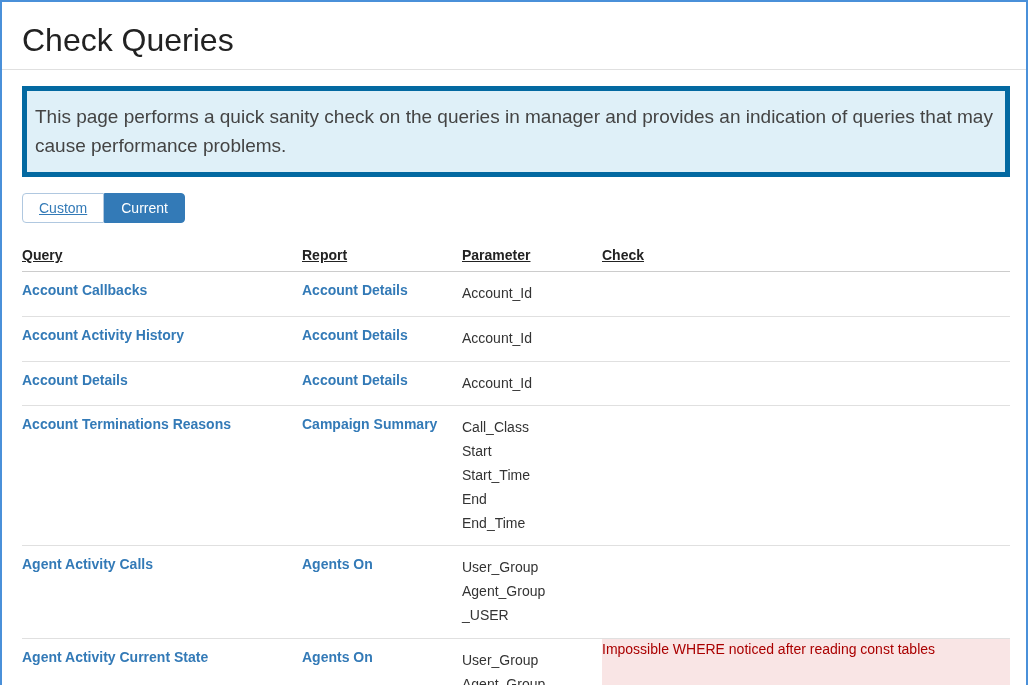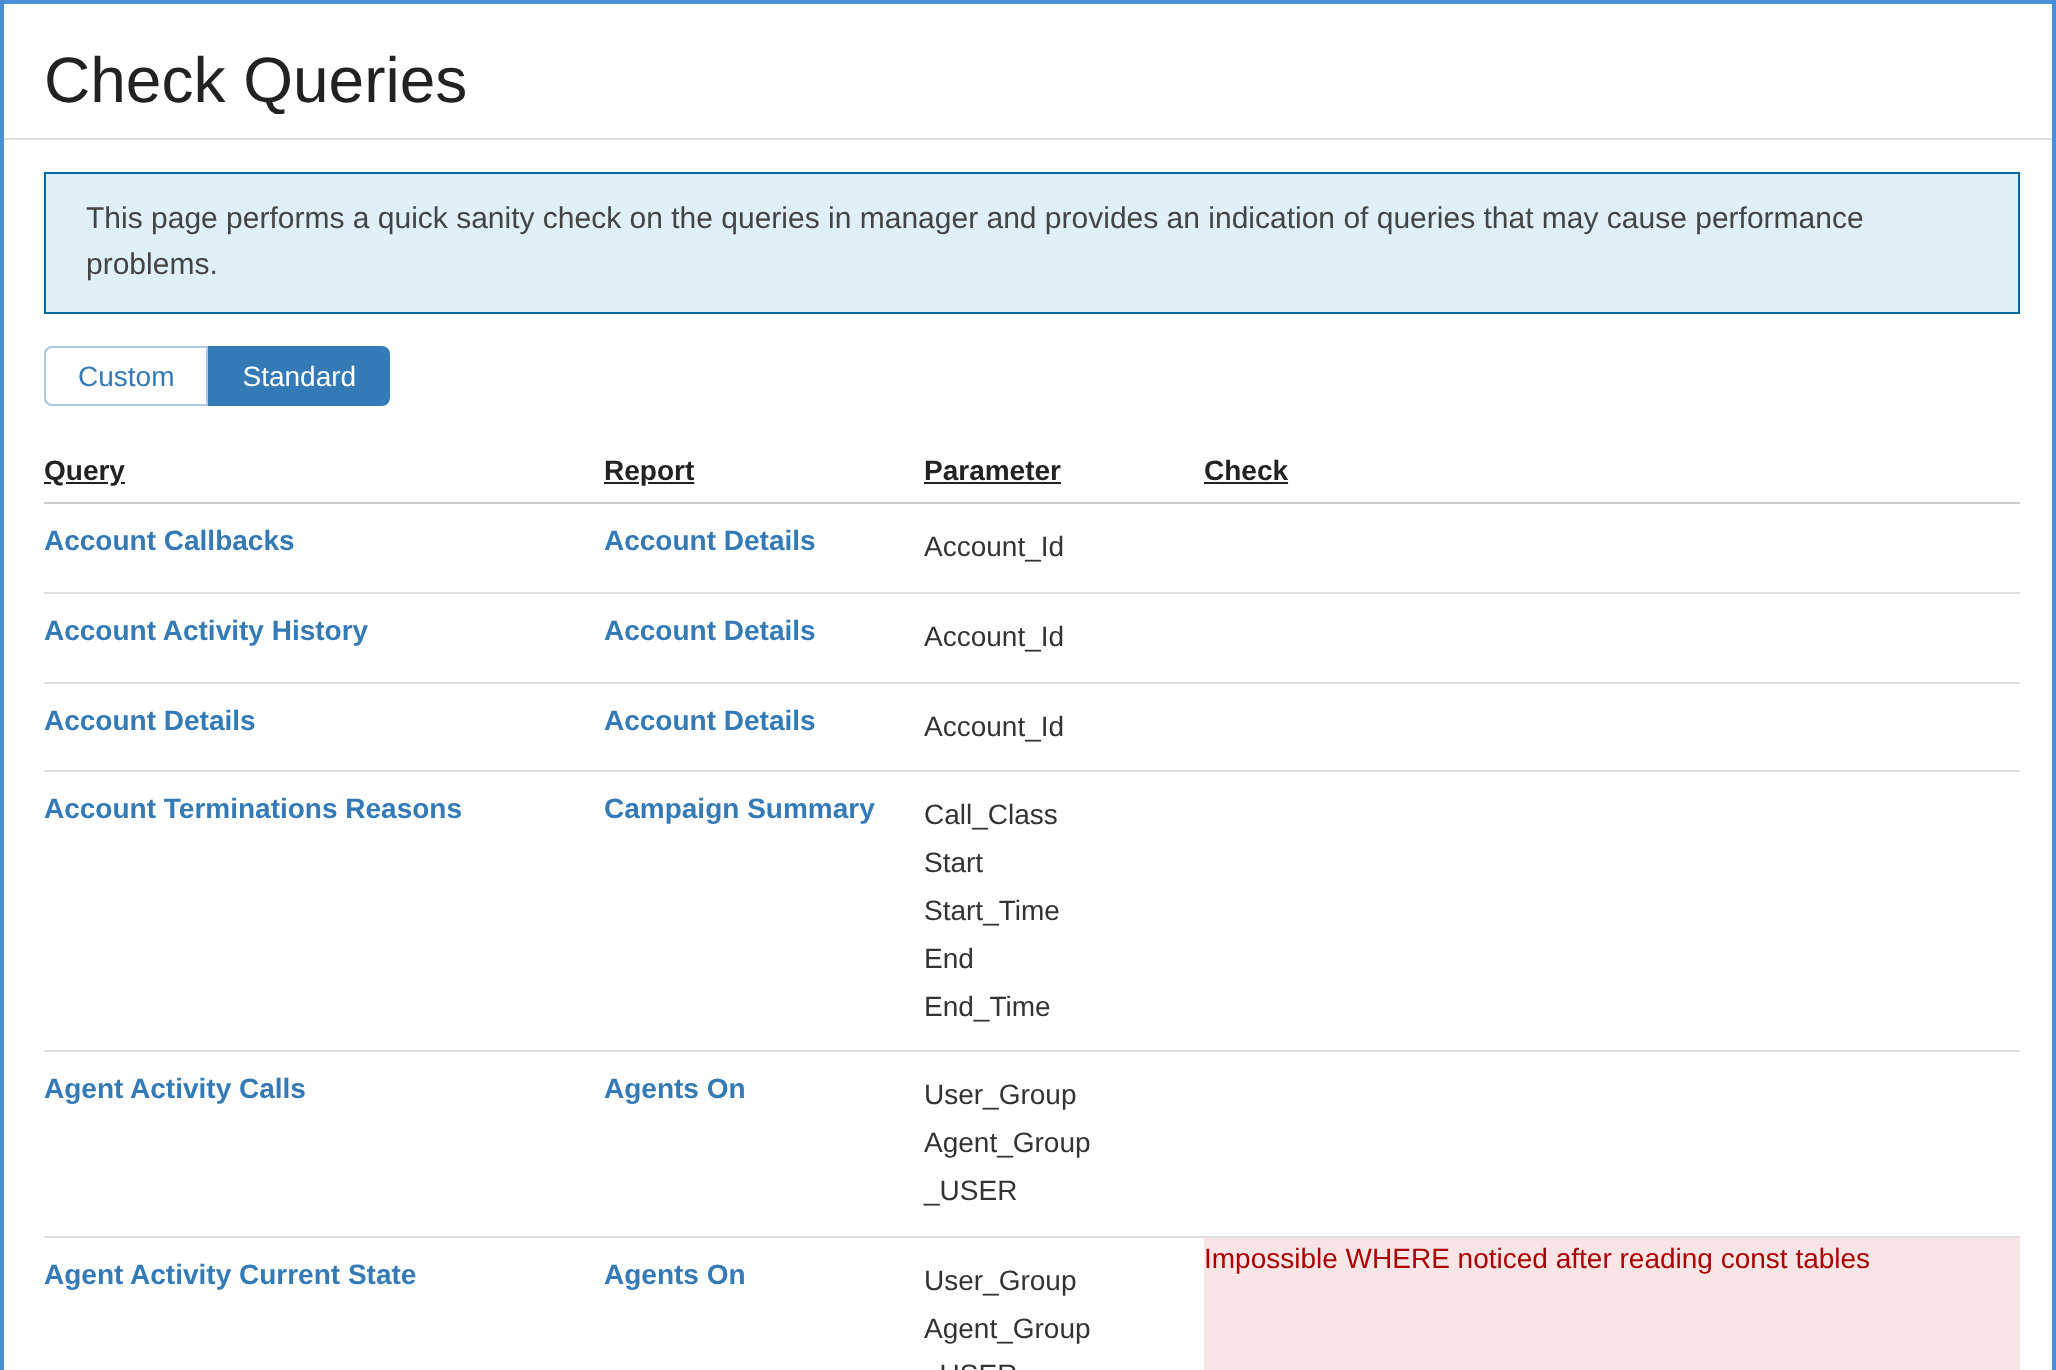--- a/index.html
+++ b/index.html
@@ -22,24 +22,24 @@
     }
     .page-title {
       font-size: 32px;
       font-weight: 400;
       color: #222;
       margin-bottom: 0;
     }
     .info-banner {
       margin: 16px 20px;
       background: #dff0f8;
-      border: 1px solid #0369a1;
-      padding: 12px 20px;
+      border: 5px solid #0369a1;
+      padding: 12px 8px;
       color: #444;
-      font-size: 15px;
+      font-size: 19px;
       line-height: 1.5;
     }
     .tabs {
       display: flex;
       gap: 0;
       padding: 0 20px 0 20px;
       margin-bottom: 0;
       align-items: center;
     }
     .tab-btn {
@@ -50,20 +50,21 @@
       background: #fff;
       color: #337ab7;
     }
     .tab-btn.active {
       background: #337ab7;
       color: #fff;
       border-color: #337ab7;
     }
     .tab-btn:first-child {
       border-radius: 4px 0 0 4px;
+      text-decoration: underline;
     }
     .tab-btn:last-child {
       border-radius: 0 4px 4px 0;
     }
     .table-container {
       margin: 16px 0 0 0;
       padding: 0 20px;
     }
     table {
       width: 100%;
@@ -111,21 +112,21 @@
 <div class="page">
 
   <div class="header">
     <h1 class="page-title">Check Queries</h1>
   </div>
 
   <div class="info-banner">This page performs a quick sanity check on the queries in manager and provides an indication of queries that may cause performance problems.</div>
 
   <div class="tabs">
     <button class="tab-btn">Custom</button>
-    <button class="tab-btn active">Standard</button>
+    <button class="tab-btn active">Current</button>
   </div>
 
   <div class="table-container">
     <table>
       <thead>
         <tr>
           <th>Query</th>
           <th>Report</th>
           <th>Parameter</th>
           <th>Check</th>

